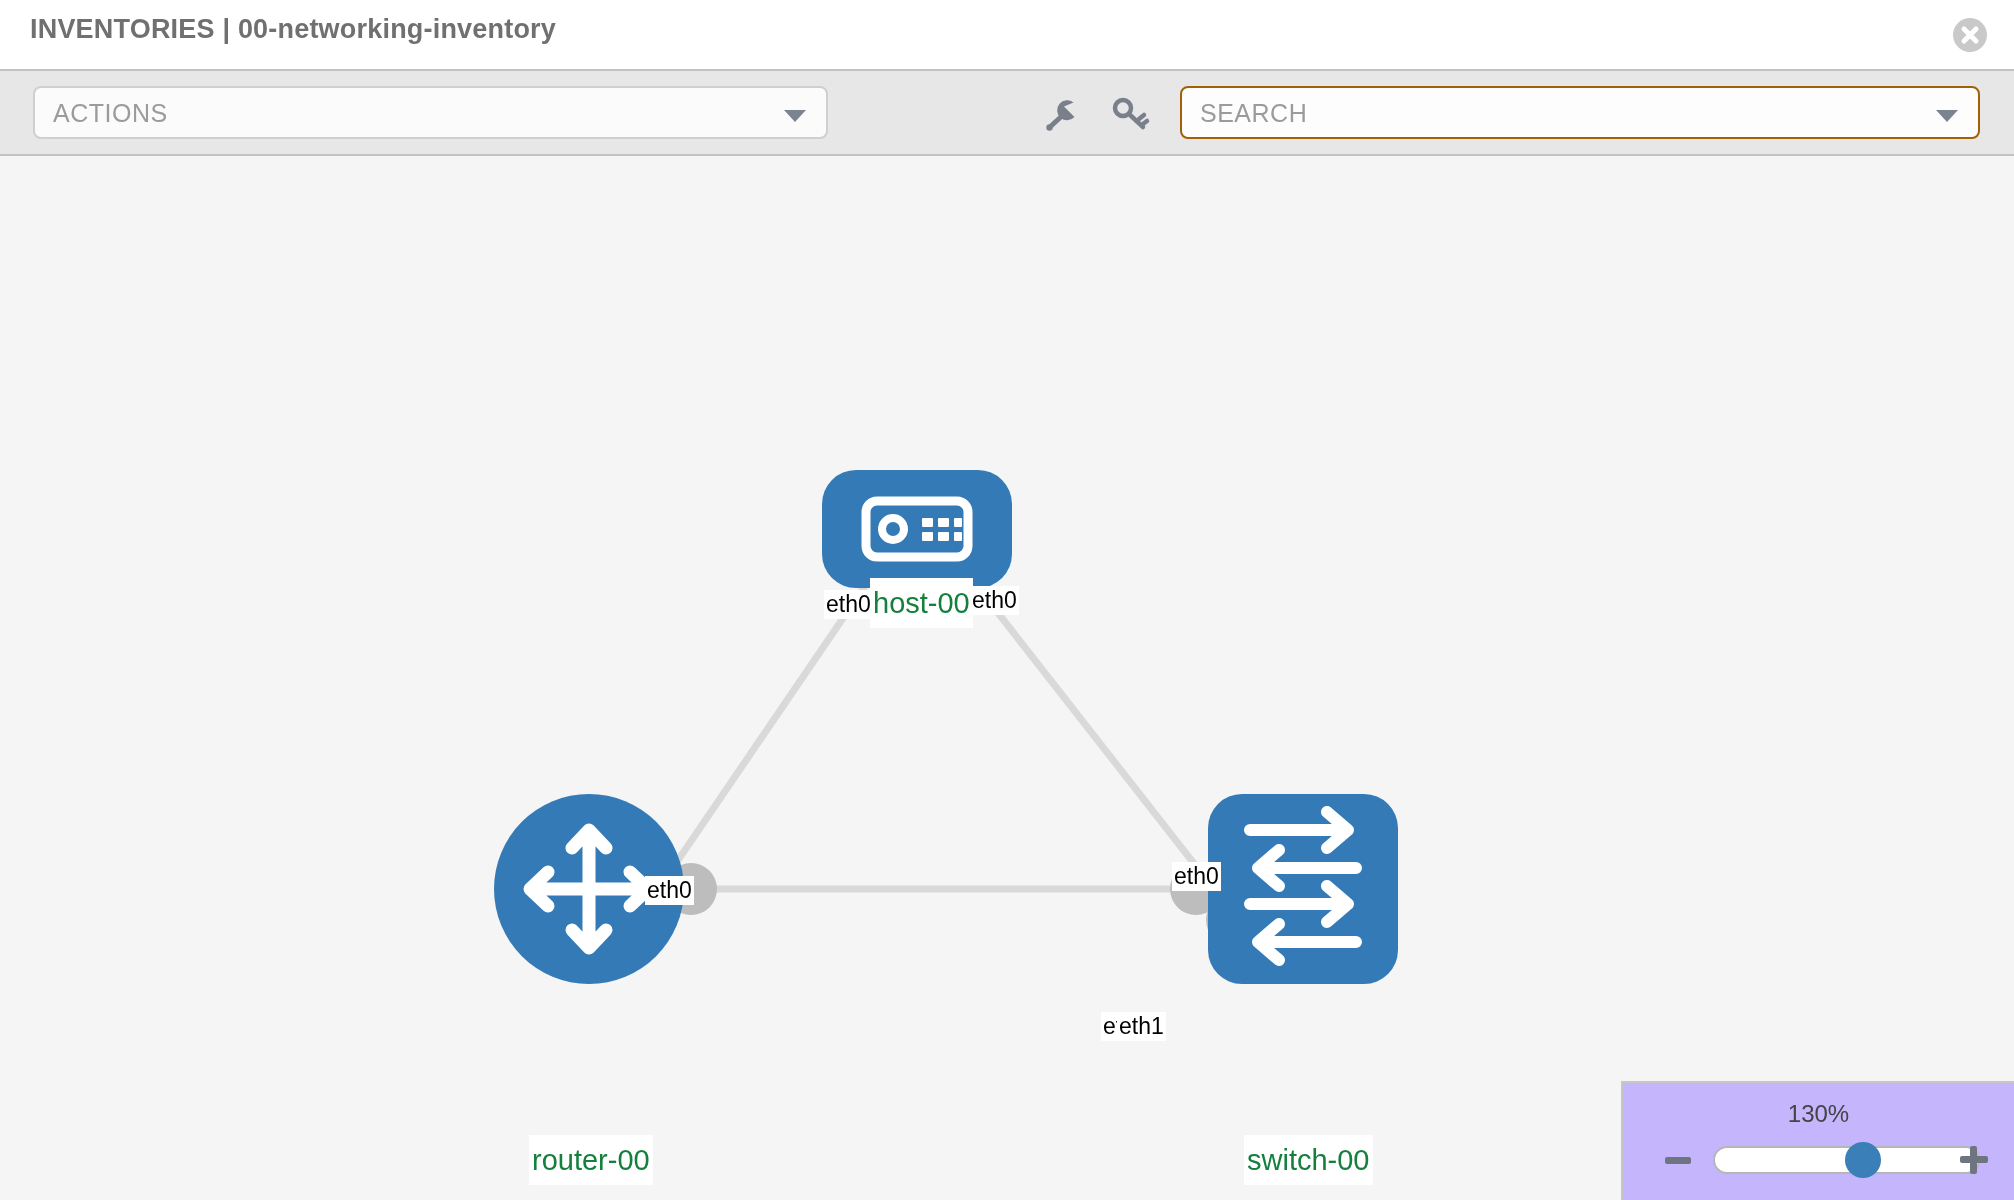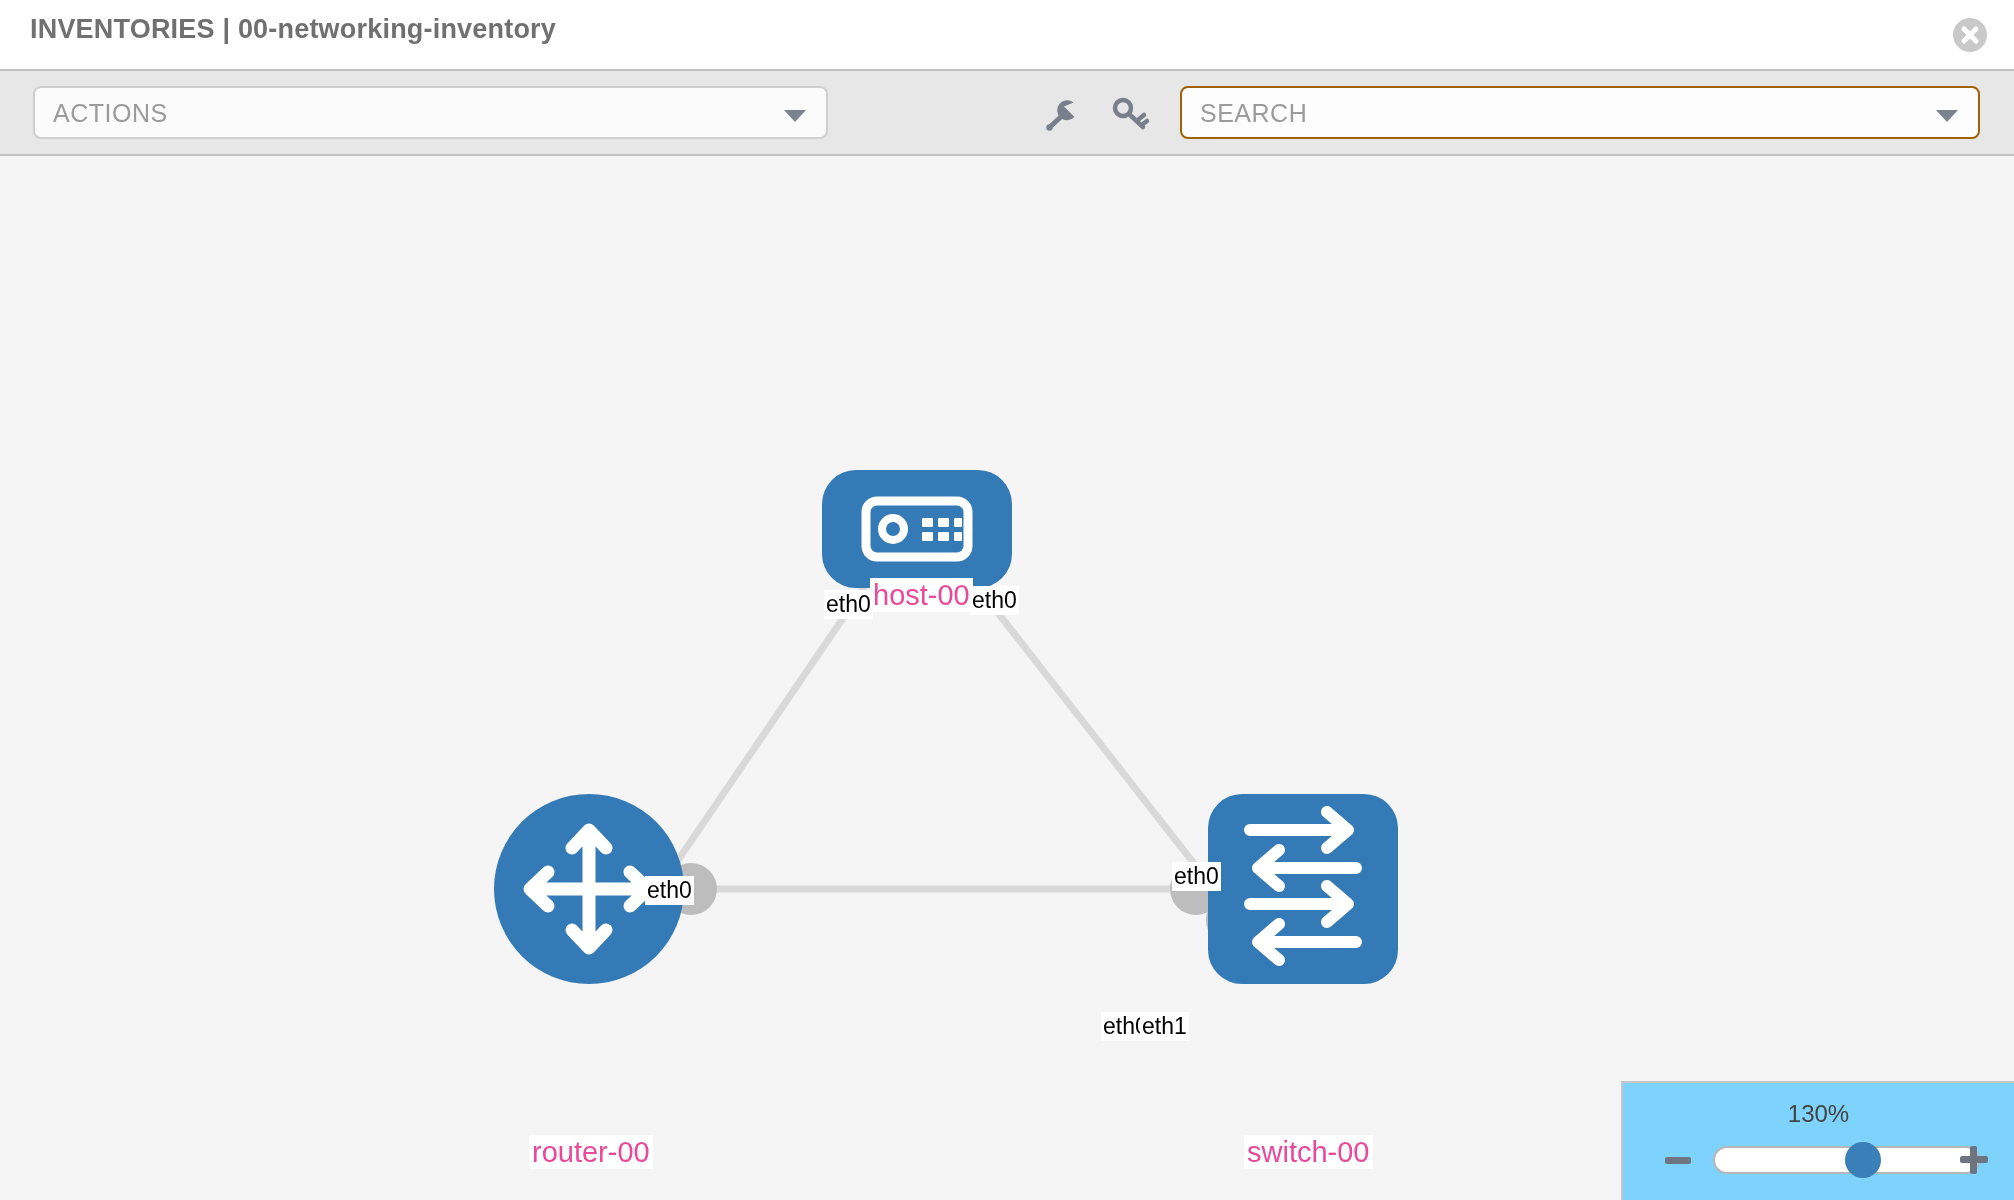--- a/index.html
+++ b/index.html
@@ -121,33 +121,33 @@
     background: #ffffff;
     color: #000000;
     font-size: 23px;
     line-height: 27px;
     padding: 1px 2px;
     white-space: nowrap;
   }
   .node-label {
     position: absolute;
     background: #ffffff;
-    color: #ec4899;
+    color: #15803d;
     font-size: 29px;
     line-height: 34px;
-    padding: 0 3px;
+    padding: 8px 3px;
     white-space: nowrap;
   }
 
   
   .zoom-panel {
     position: absolute;
     left: 1621px; top: 1081px;
     width: 393px; height: 119px;
-    background: #7dd3fc;
+    background: #c4b5fd;
     border: 2px solid #c6c6c6;
     border-right: none;
     border-bottom: none;
     box-sizing: border-box;
   }
   .zoom-pct {
     position: absolute;
     left: 0; right: 0; top: 17px;
     text-align: center;
     font-size: 24px;
@@ -296,21 +296,21 @@
           <path d="M1356 786 L1261 786 M1279 768 L1258 786 L1279 804"></path>
         </g>
       </g>
     </svg>
 
     <div class="edge-label" style="left:824px; top:434px;">eth0</div>
     <div class="edge-label" style="left:970px; top:430px;">eth0</div>
     <div class="edge-label" style="left:645px; top:720px;">eth0</div>
     <div class="edge-label" style="left:1172px; top:706px;">eth0</div>
     <div class="edge-label" style="left:1101px; top:856px;">eth0</div>
-    <div class="edge-label" style="left:1140px; top:856px;">eth1</div>
+    <div class="edge-label" style="left:1117px; top:856px;">eth1</div>
 
     <div class="node-label" style="left:870px; top:422px;">host-00</div>
     <div class="node-label" style="left:529px; top:979px;">router-00</div>
     <div class="node-label" style="left:1244px; top:979px;">switch-00</div>
   </div>
 
   <div class="zoom-panel">
     <div class="zoom-pct">130%</div>
     <div class="zoom-minus"></div>
     <div class="zoom-track"></div>

